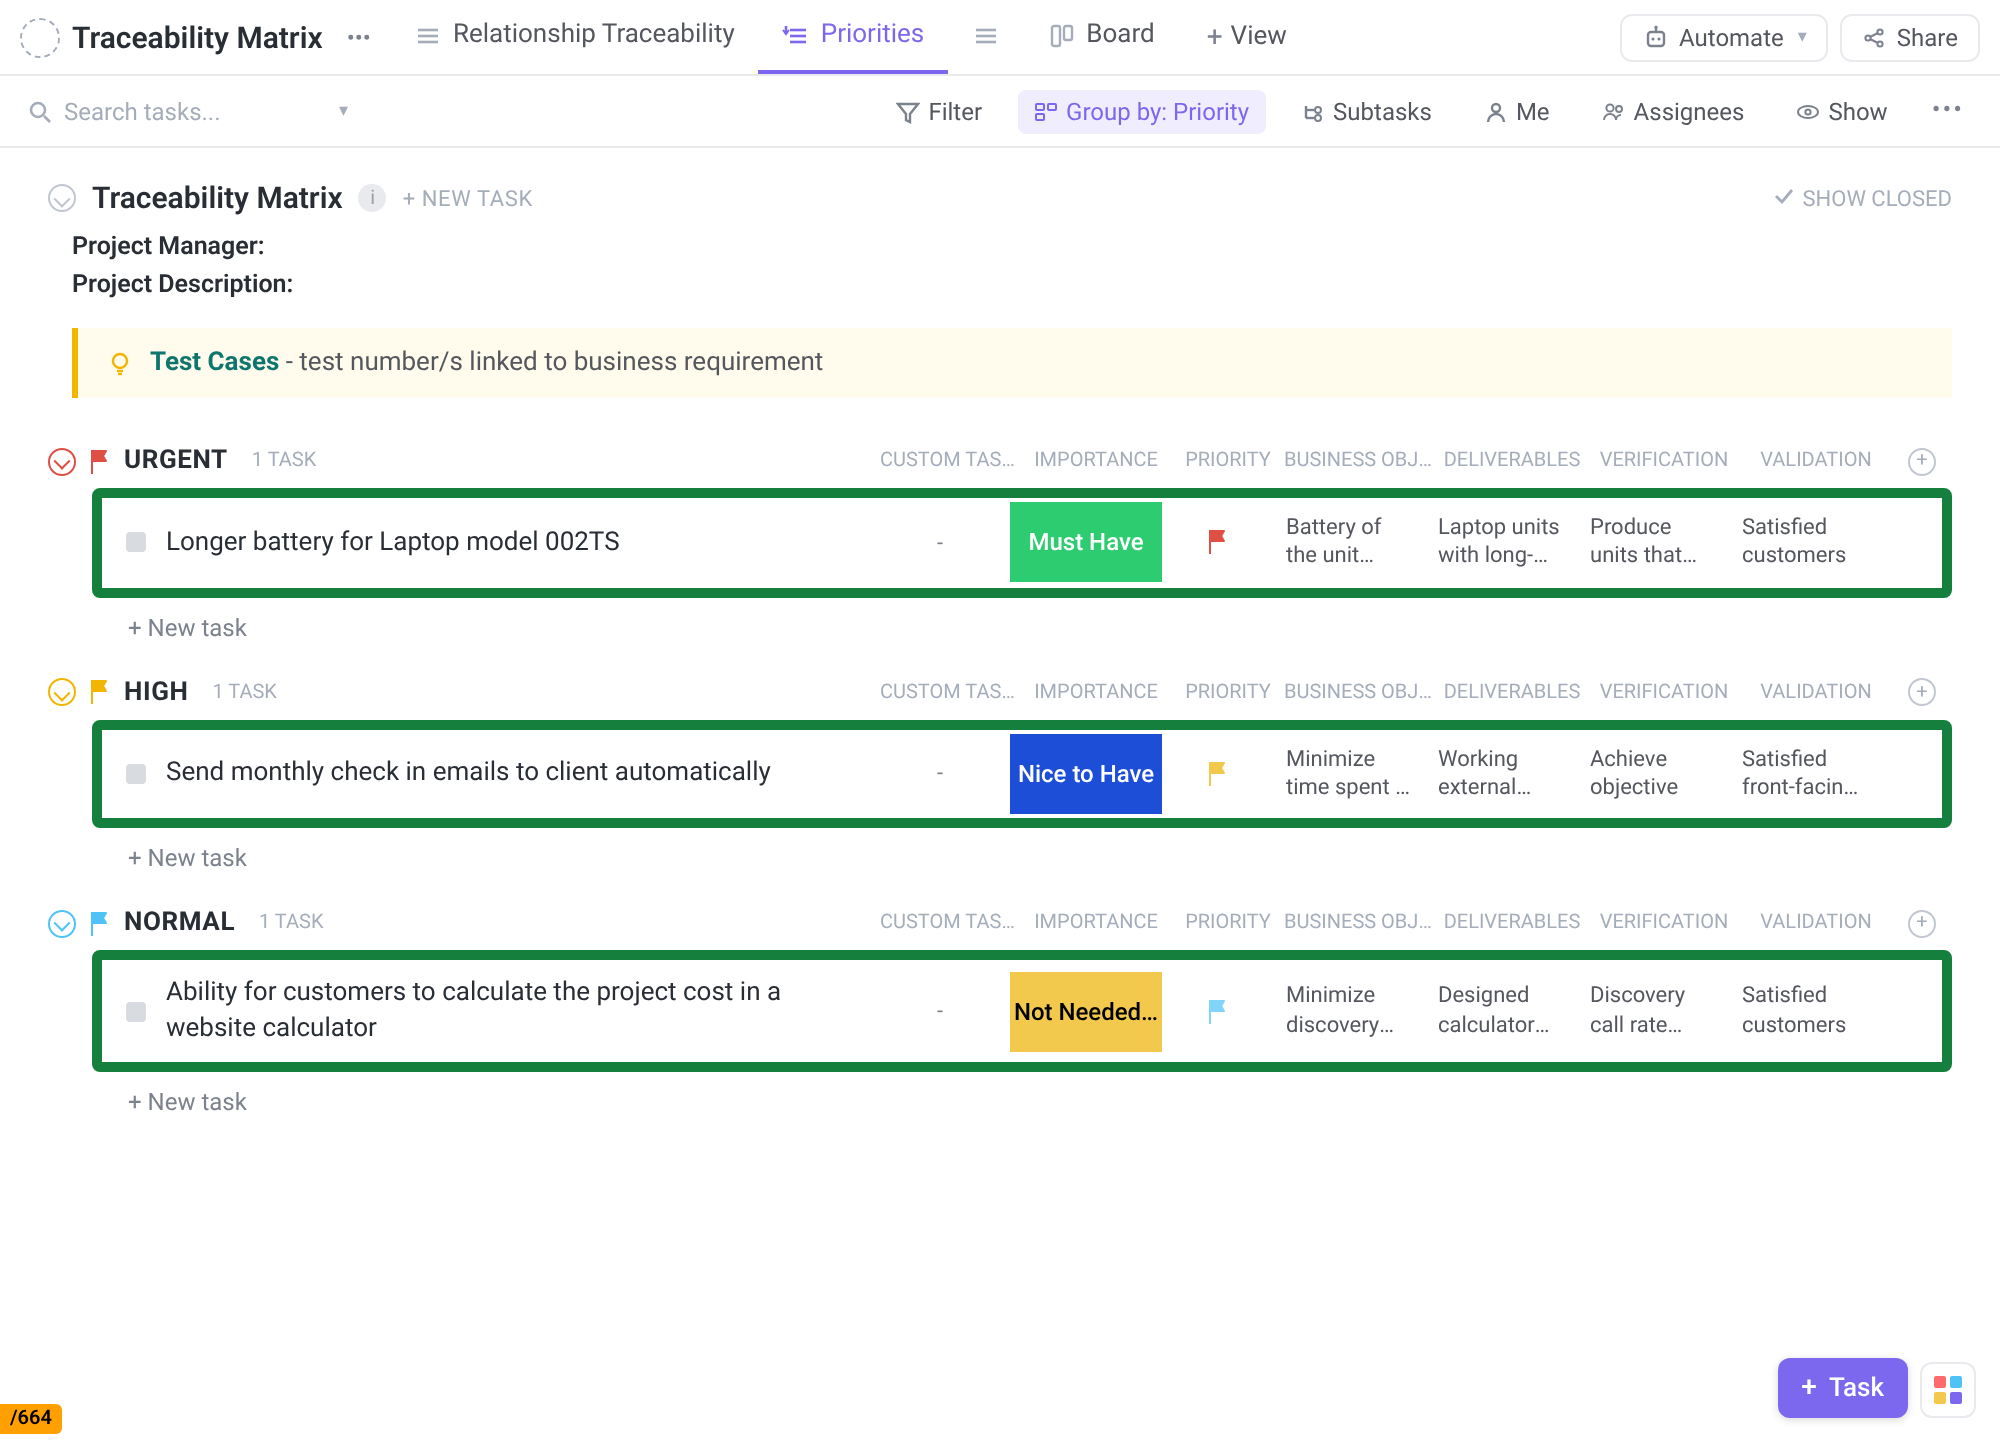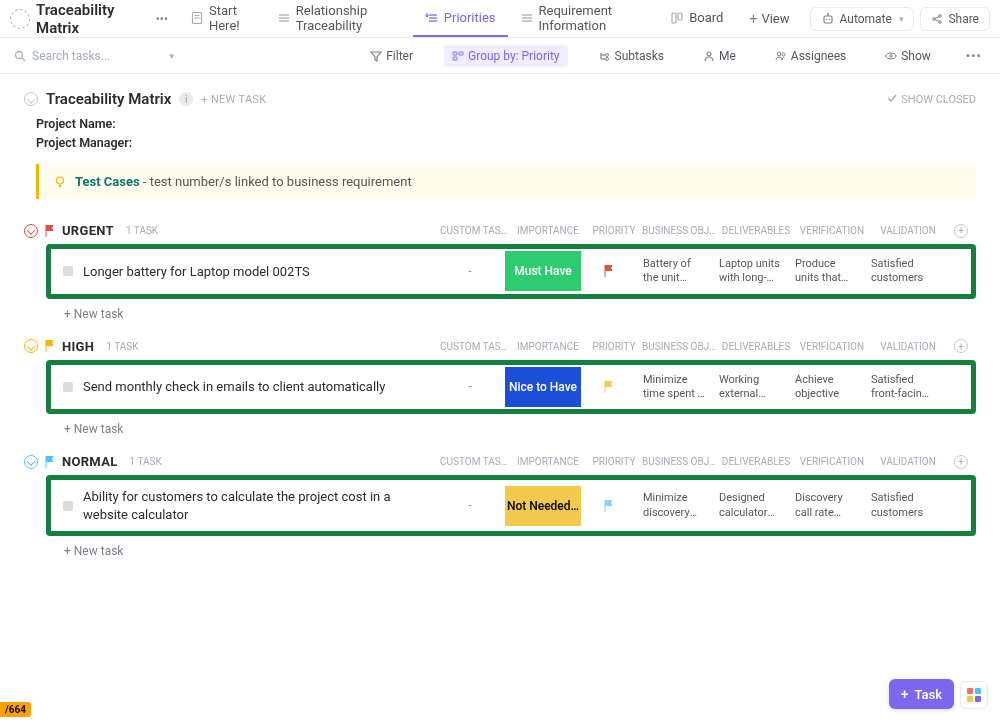--- a/index.html
+++ b/index.html
@@ -60,21 +60,21 @@
   
   .toolbar {
     height: 36px;
     border-bottom: 1px solid #e8eaed;
     display:flex; align-items:center;
     padding: 0 14px;
     gap: 10px;
   }
   .search-wrap { display:flex; align-items:center; gap:6px; color:#a5adba; font-size:12px; flex:0 0 160px;}
   .search-wrap .chev { margin-left:auto; font-size:9px;}
-  .toolbar-right { margin-left:auto; display:flex; align-items:center; gap:23px; }
+  .toolbar-right { margin-left:auto; display:flex; align-items:center; gap:10px; }
   .toolbar-item {
     display:flex; align-items:center; gap:4px;
     color:#54575d; font-size:12px;
     padding:4px 8px; border-radius:4px; cursor:pointer;
   }
   .toolbar-item.group-pill { background:#f0edff; color:#7b68ee; }
   .toolbar-icon { width:12px; height:12px; }
   .toolbar-more { color:#7c828d; letter-spacing:1px; cursor:pointer; padding:0 4px;}
   
   
@@ -179,30 +179,20 @@
 
 <div class="topbar">
   <div class="workspace-icon"></div>
   <div class="title">Traceability Matrix</div>
   <div class="more-dots">•••</div>
 
   <div class="tabs">
     <div class="tab">
       <span class="tab-icon">
         <svg viewBox="0 0 14 14">
-            <rect x="2.5" y="1.5" width="9" height="11" rx="1" fill="none" stroke="#a5adba" stroke-width="1.2"></rect>
-            <line x1="4.5" y1="4.5" x2="9.5" y2="4.5" stroke="#a5adba" stroke-width="1"></line>
-            <line x1="4.5" y1="7" x2="9.5" y2="7" stroke="#a5adba" stroke-width="1"></line>
-          </svg>
-      </span>
-      <span>Start Here!</span>
-    </div>
-    <div class="tab">
-      <span class="tab-icon">
-        <svg viewBox="0 0 14 14">
             <line x1="2" y1="4" x2="12" y2="4" stroke="#a5adba" stroke-width="1.3"></line>
             <line x1="2" y1="7" x2="12" y2="7" stroke="#a5adba" stroke-width="1.3"></line>
             <line x1="2" y1="10" x2="12" y2="10" stroke="#a5adba" stroke-width="1.3"></line>
           </svg>
       </span>
       <span>Relationship Traceability</span>
     </div>
     <div class="tab active">
       <span class="tab-icon">
         <svg viewBox="0 0 14 14">
@@ -216,21 +206,20 @@
       <span>Priorities</span>
     </div>
     <div class="tab">
       <span class="tab-icon">
         <svg viewBox="0 0 14 14">
             <line x1="2" y1="4" x2="12" y2="4" stroke="#a5adba" stroke-width="1.3"></line>
             <line x1="2" y1="7" x2="12" y2="7" stroke="#a5adba" stroke-width="1.3"></line>
             <line x1="2" y1="10" x2="12" y2="10" stroke="#a5adba" stroke-width="1.3"></line>
           </svg>
       </span>
-      <span>Requirement Information</span>
     </div>
     <div class="tab">
       <span class="tab-icon">
         <svg viewBox="0 0 14 14">
             <rect x="2" y="2" width="4" height="10" rx="1" fill="none" stroke="#a5adba" stroke-width="1.2"></rect>
             <rect x="8" y="2" width="4" height="7" rx="1" fill="none" stroke="#a5adba" stroke-width="1.2"></rect>
           </svg>
       </span>
       <span>Board</span>
     </div>
@@ -341,22 +330,22 @@
     <span class="new-task-head">+ NEW TASK</span>
     <div class="show-closed">
       <svg width="10" height="10" viewBox="0 0 10 10">
           <polyline points="1,5 4,8 9,2" fill="none" stroke="#a5adba" stroke-width="1.4"></polyline>
         </svg>
       <span>SHOW CLOSED</span>
     </div>
   </div>
 
   <div class="meta-fields">
-    <div>Project Name:</div>
     <div>Project Manager:</div>
+    <div>Project Description:</div>
   </div>
 
   <div class="callout">
     <svg class="bulb" viewBox="0 0 14 14">
         <circle cx="7" cy="5.5" r="3.5" fill="none" stroke="#f2b500" stroke-width="1.2"></circle>
         <line x1="5.5" y1="10.5" x2="8.5" y2="10.5" stroke="#f2b500" stroke-width="1.2"></line>
         <line x1="6" y1="12" x2="8" y2="12" stroke="#f2b500" stroke-width="1.2"></line>
       </svg>
     <span><b>Test Cases</b><span> - test number/s linked to business requirement</span></span>
   </div>

